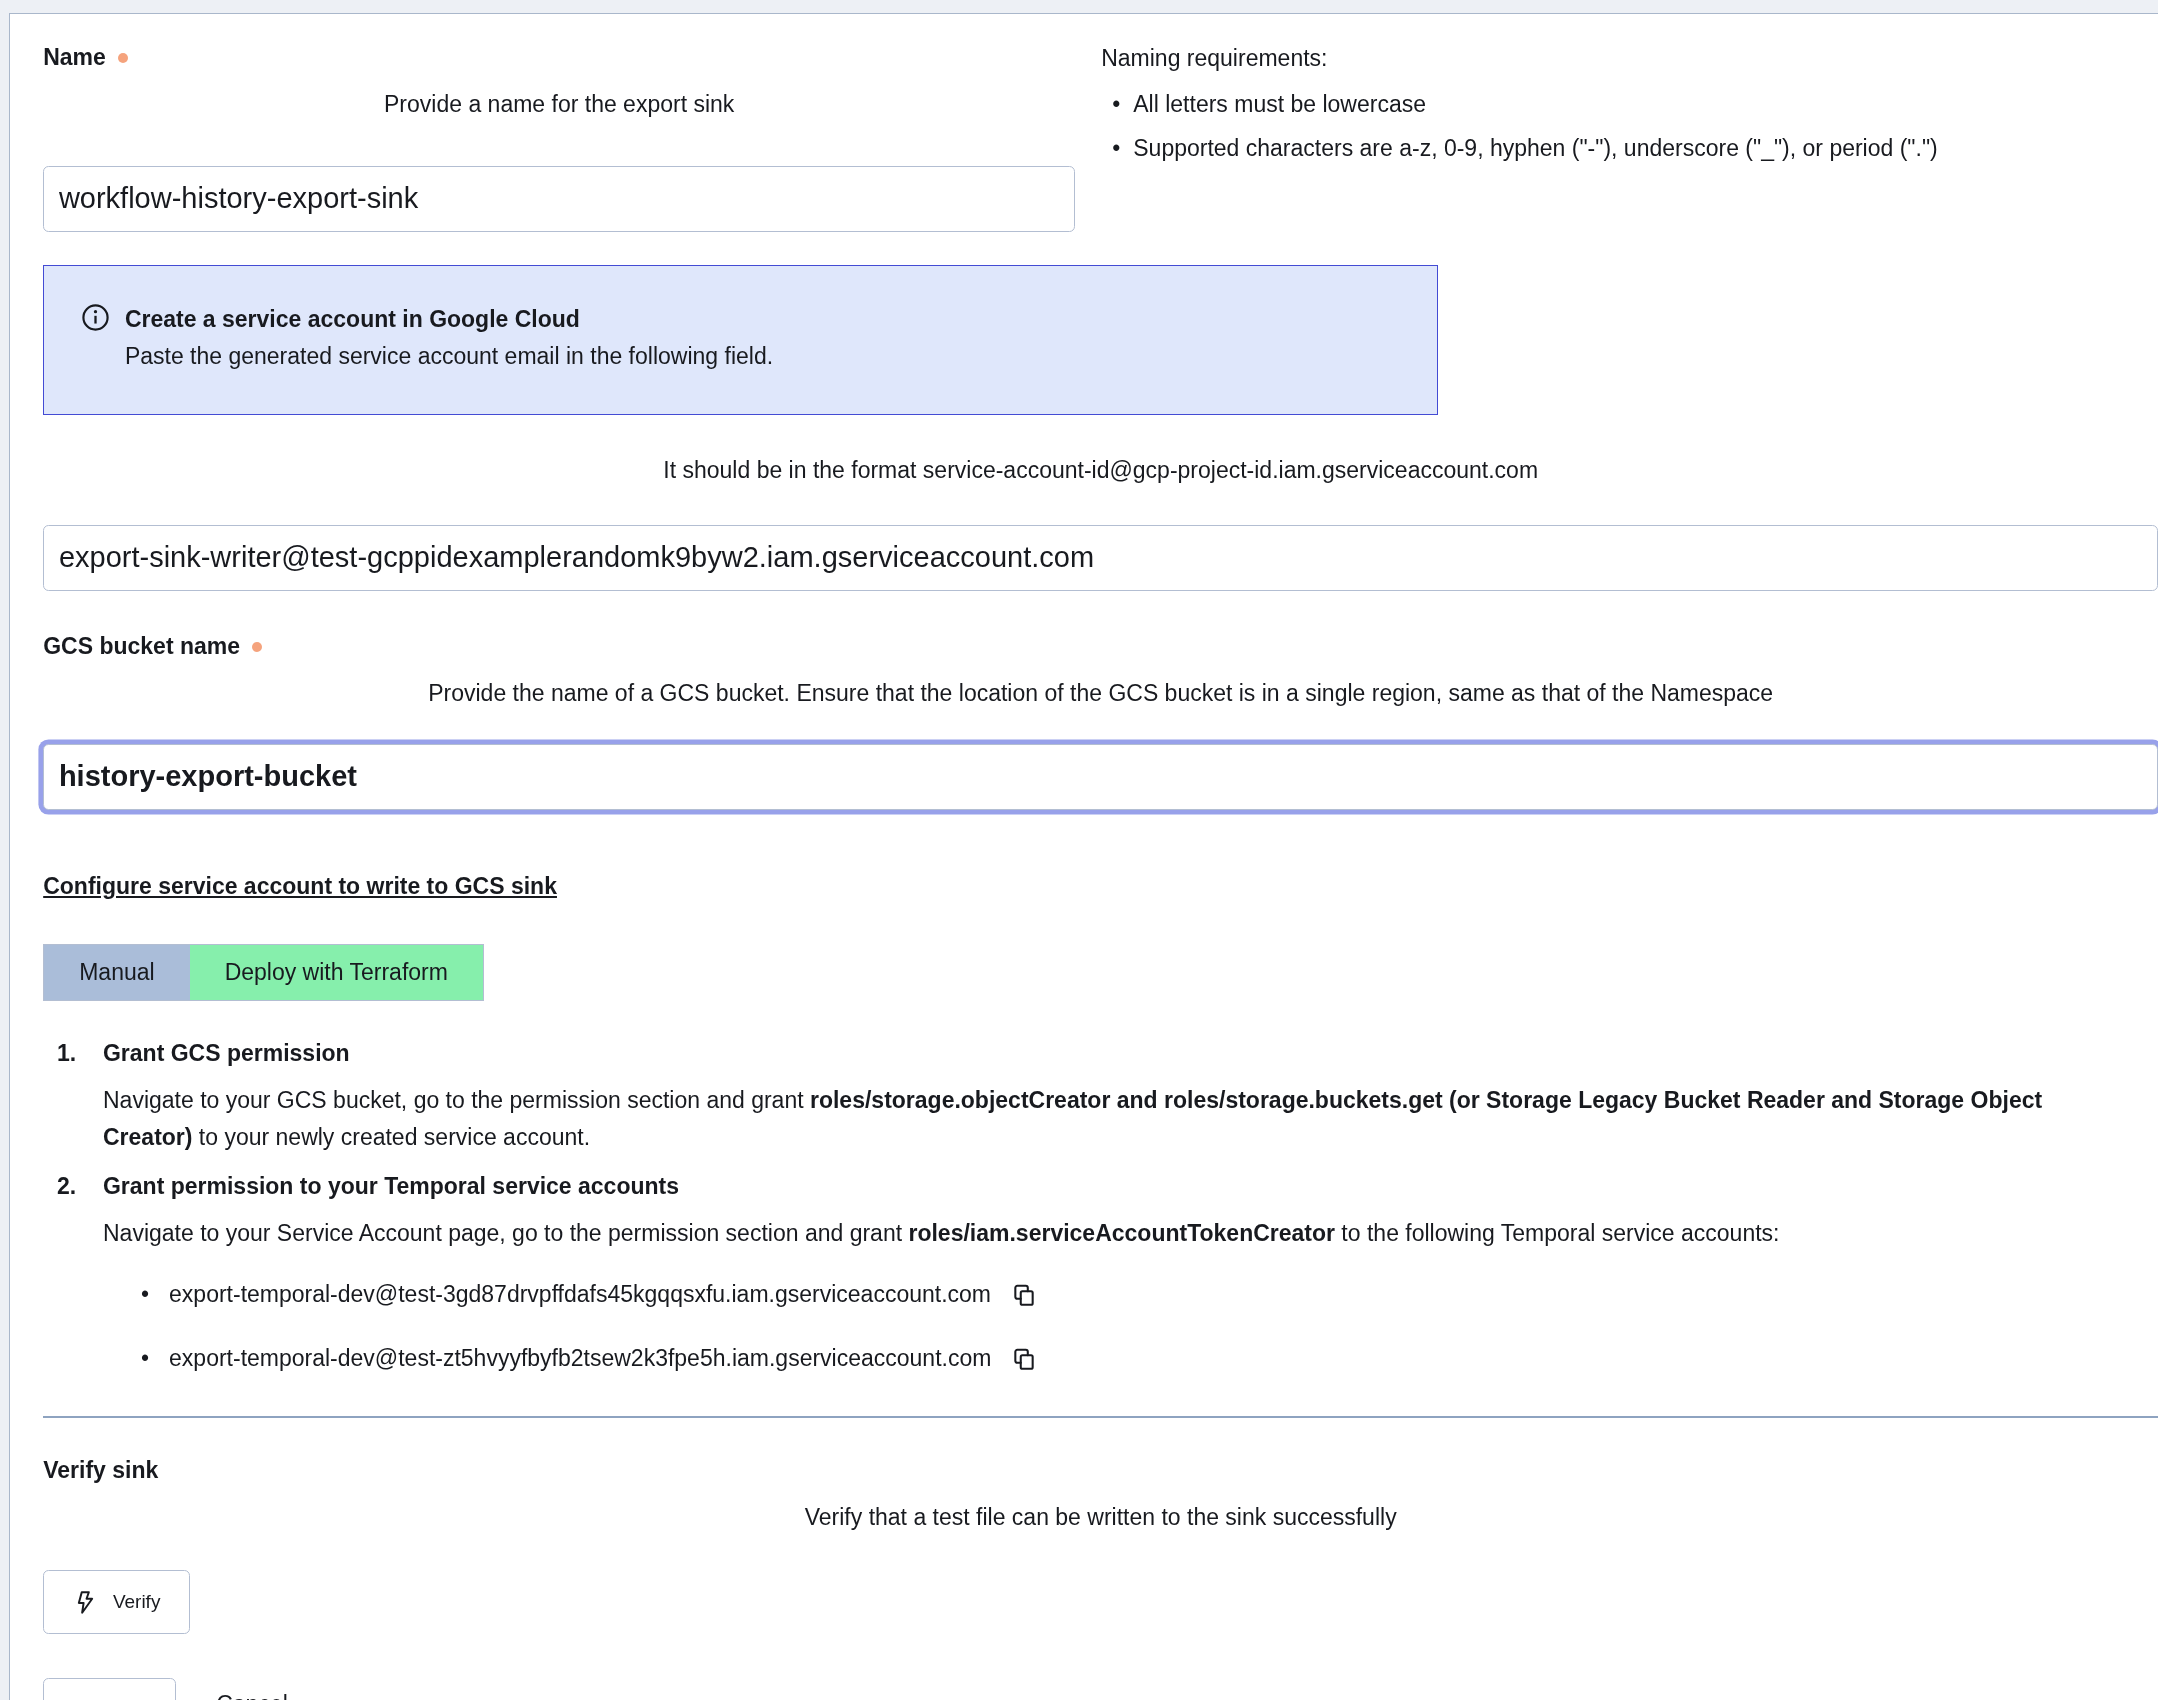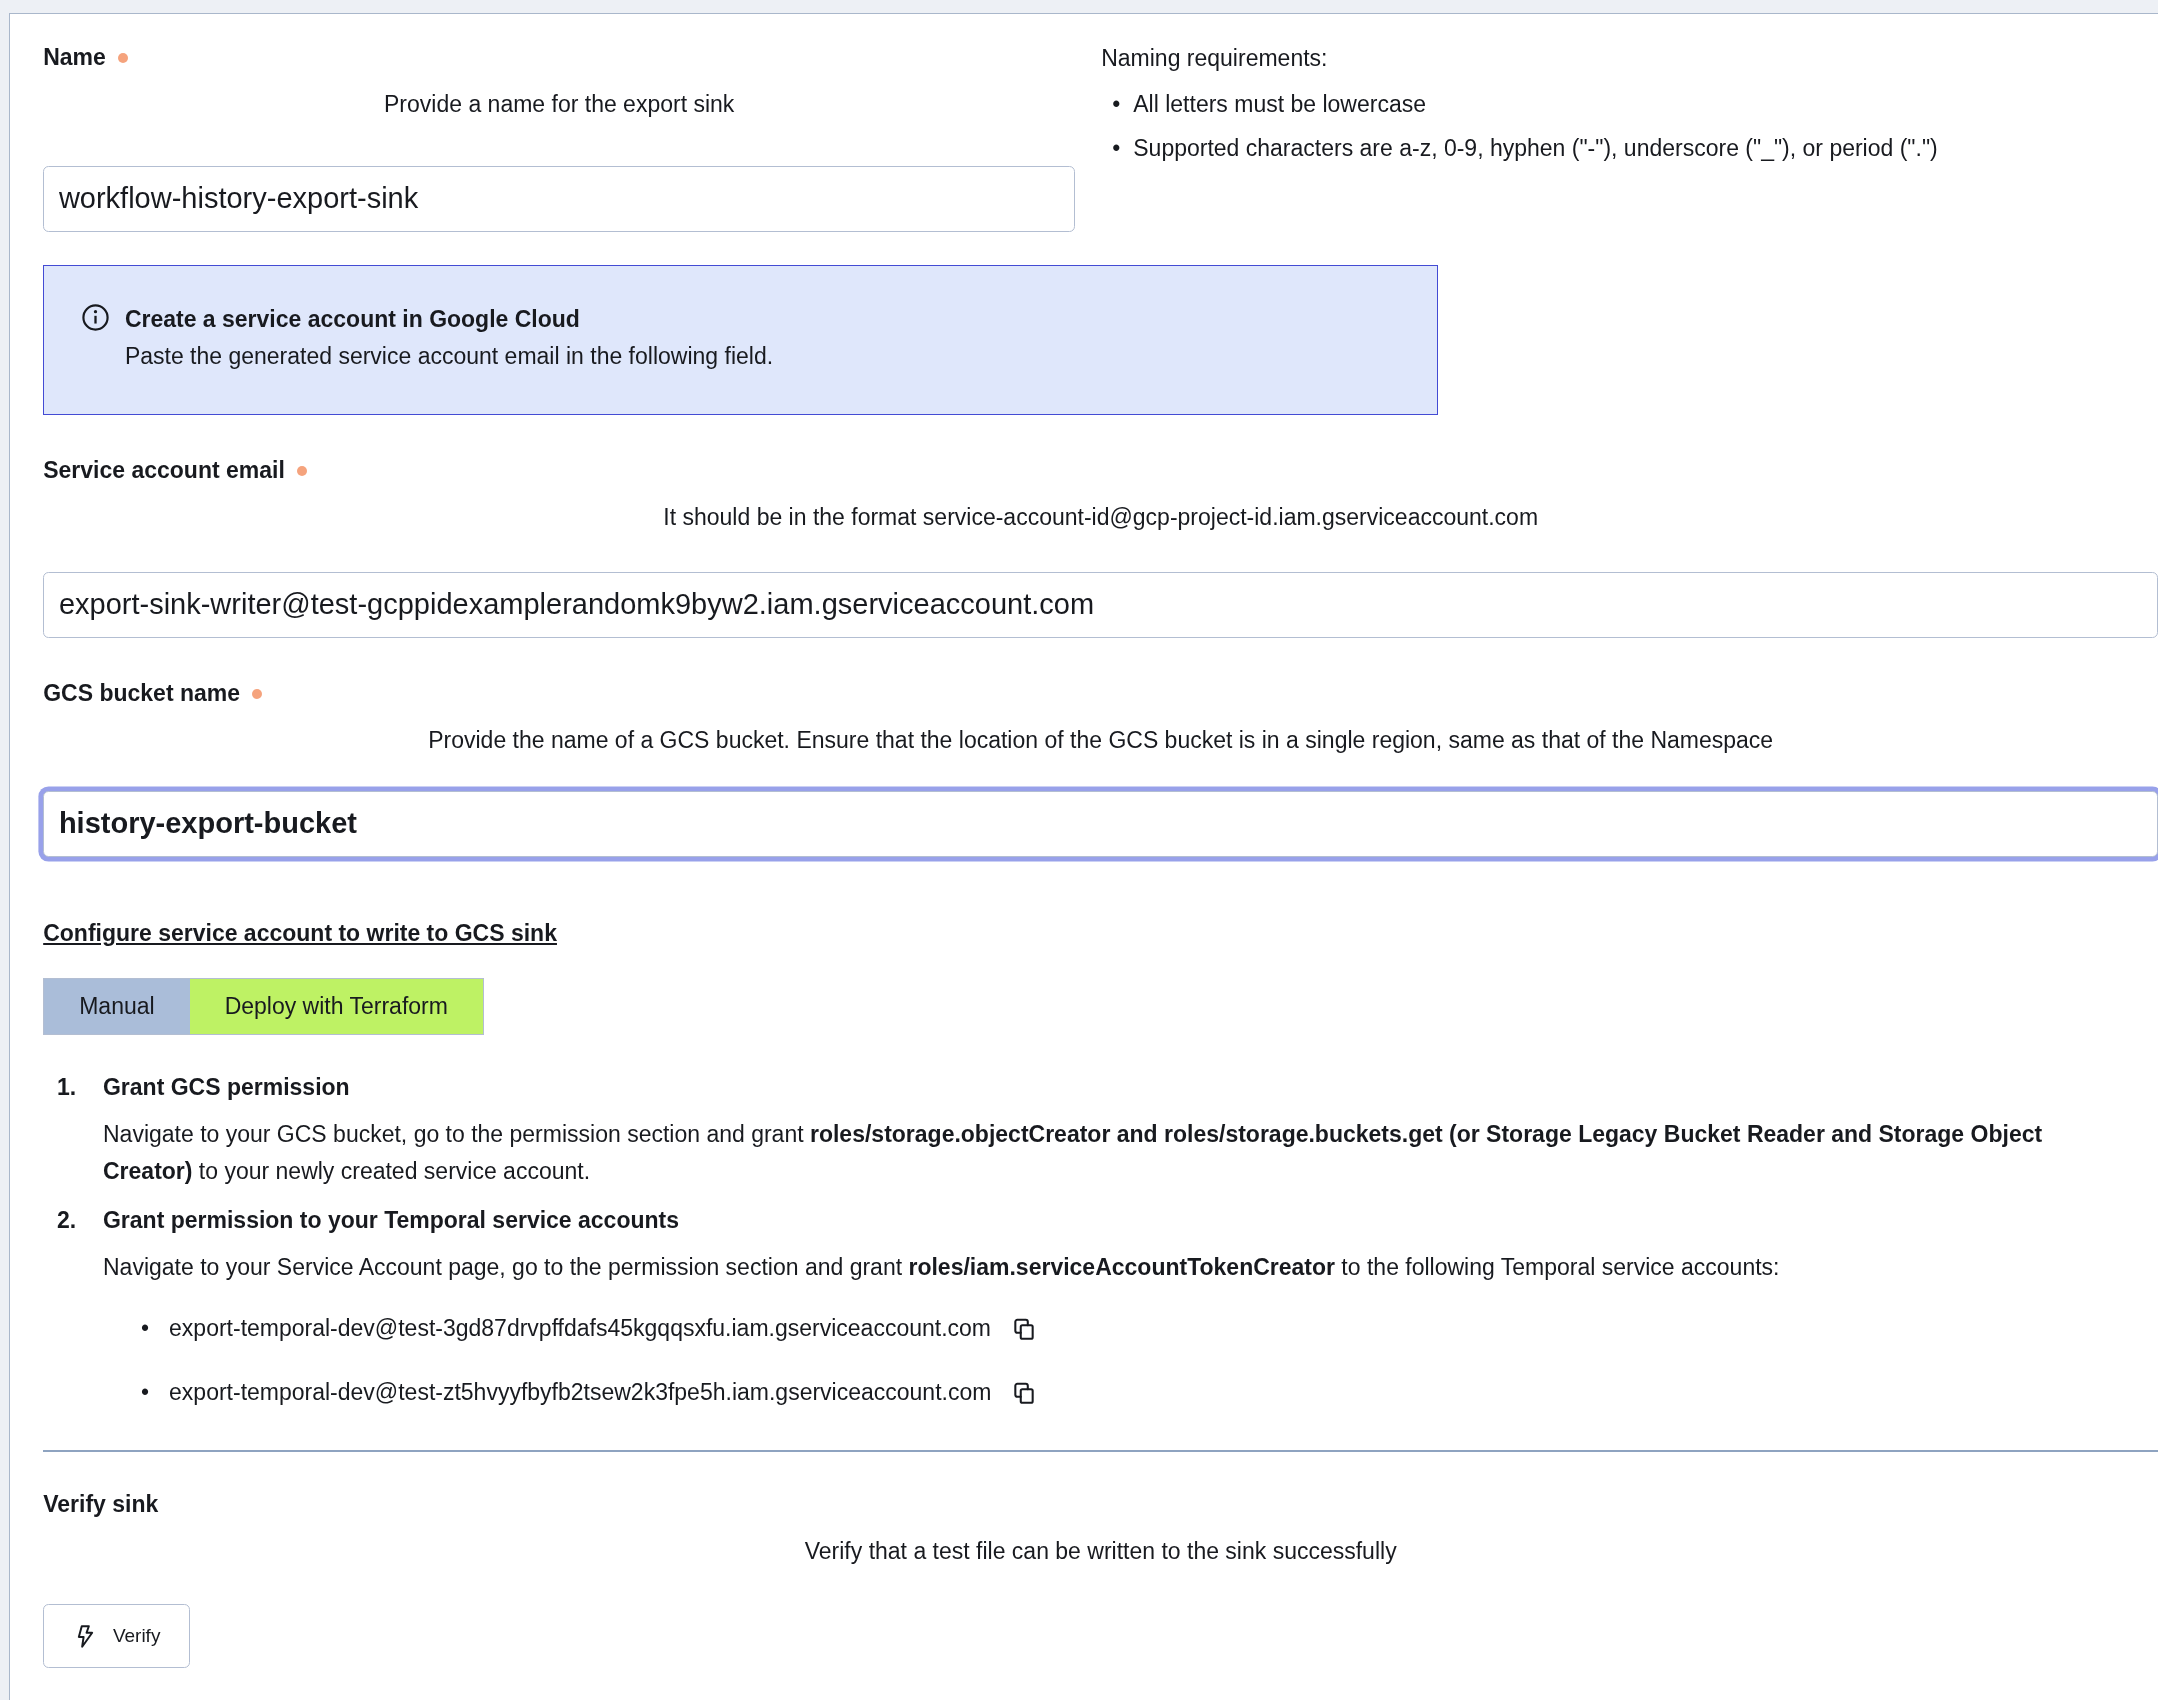--- a/index.html
+++ b/index.html
@@ -61,22 +61,22 @@
 
   .focused {
     border: 1.8px solid #6a74dd;
     box-shadow: 0 0 0 4.6px #98a1ea;
     font-weight: bold;
   }
 
   .configure-title { font-weight: bold; margin-top: 61px; text-decoration: underline; }
 
   .tabs {
-    display: inline-flex; margin-top: 29px;
-    border: 1.8px solid #b3bed2; background: #bef264; align-items: center;
+    display: inline-flex; margin-top: 42px;
+    border: 1.8px solid #b3bed2; background: #86efac; align-items: center;
   }
   .tab {
     height: 55px; line-height: 55px; padding: 0 35px;
     cursor: default; white-space: nowrap;
   }
   .tab.active { background: #aabdd9; }
 
   .steps { margin: 37px 0 0 13.8px; }
   .step-title { font-weight: bold; display: flex; }
   .step-num { width: 46px; flex: none; padding-left: 0; }
@@ -150,24 +150,20 @@
         </svg>
       </span>
       <div>
         <div class="banner-title">Create a service account in Google Cloud</div>
         <div class="banner-body">Paste the generated service account email in the following field.</div>
       </div>
     </div>
 
     
     <div class="section">
-      <div class="field-label">
-        <span>Service account email</span>
-        <span class="req-dot"></span>
-      </div>
       <div class="help">It should be in the format service-account-id@gcp-project-id.iam.gserviceaccount.com</div>
       <input class="text-input wide" type="text" value="export-sink-writer@test-gcppidexamplerandomk9byw2.iam.gserviceaccount.com" style="">
     </div>
 
     
     <div class="section">
       <div class="field-label">
         <span>GCS bucket name</span>
         <span class="req-dot"></span>
       </div>

